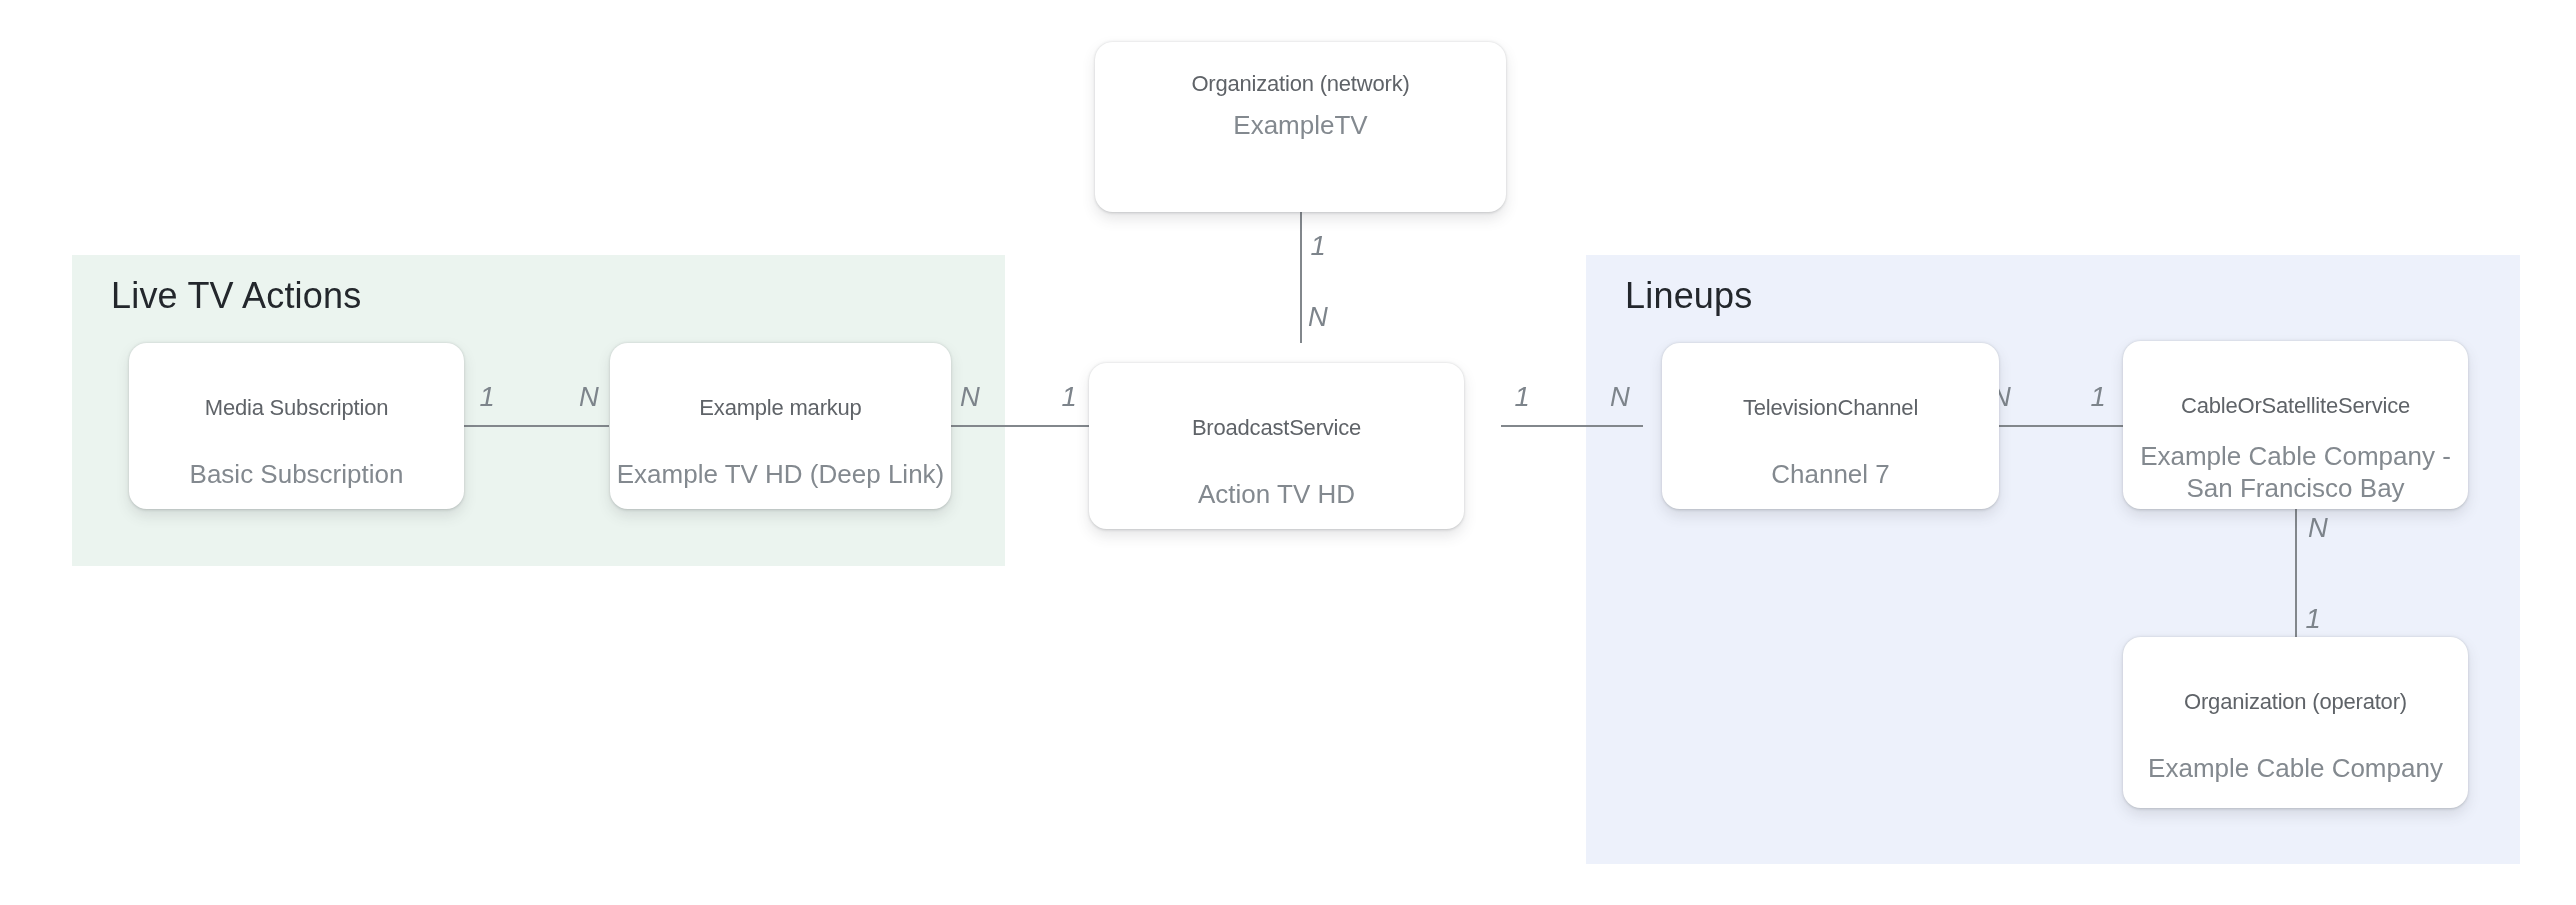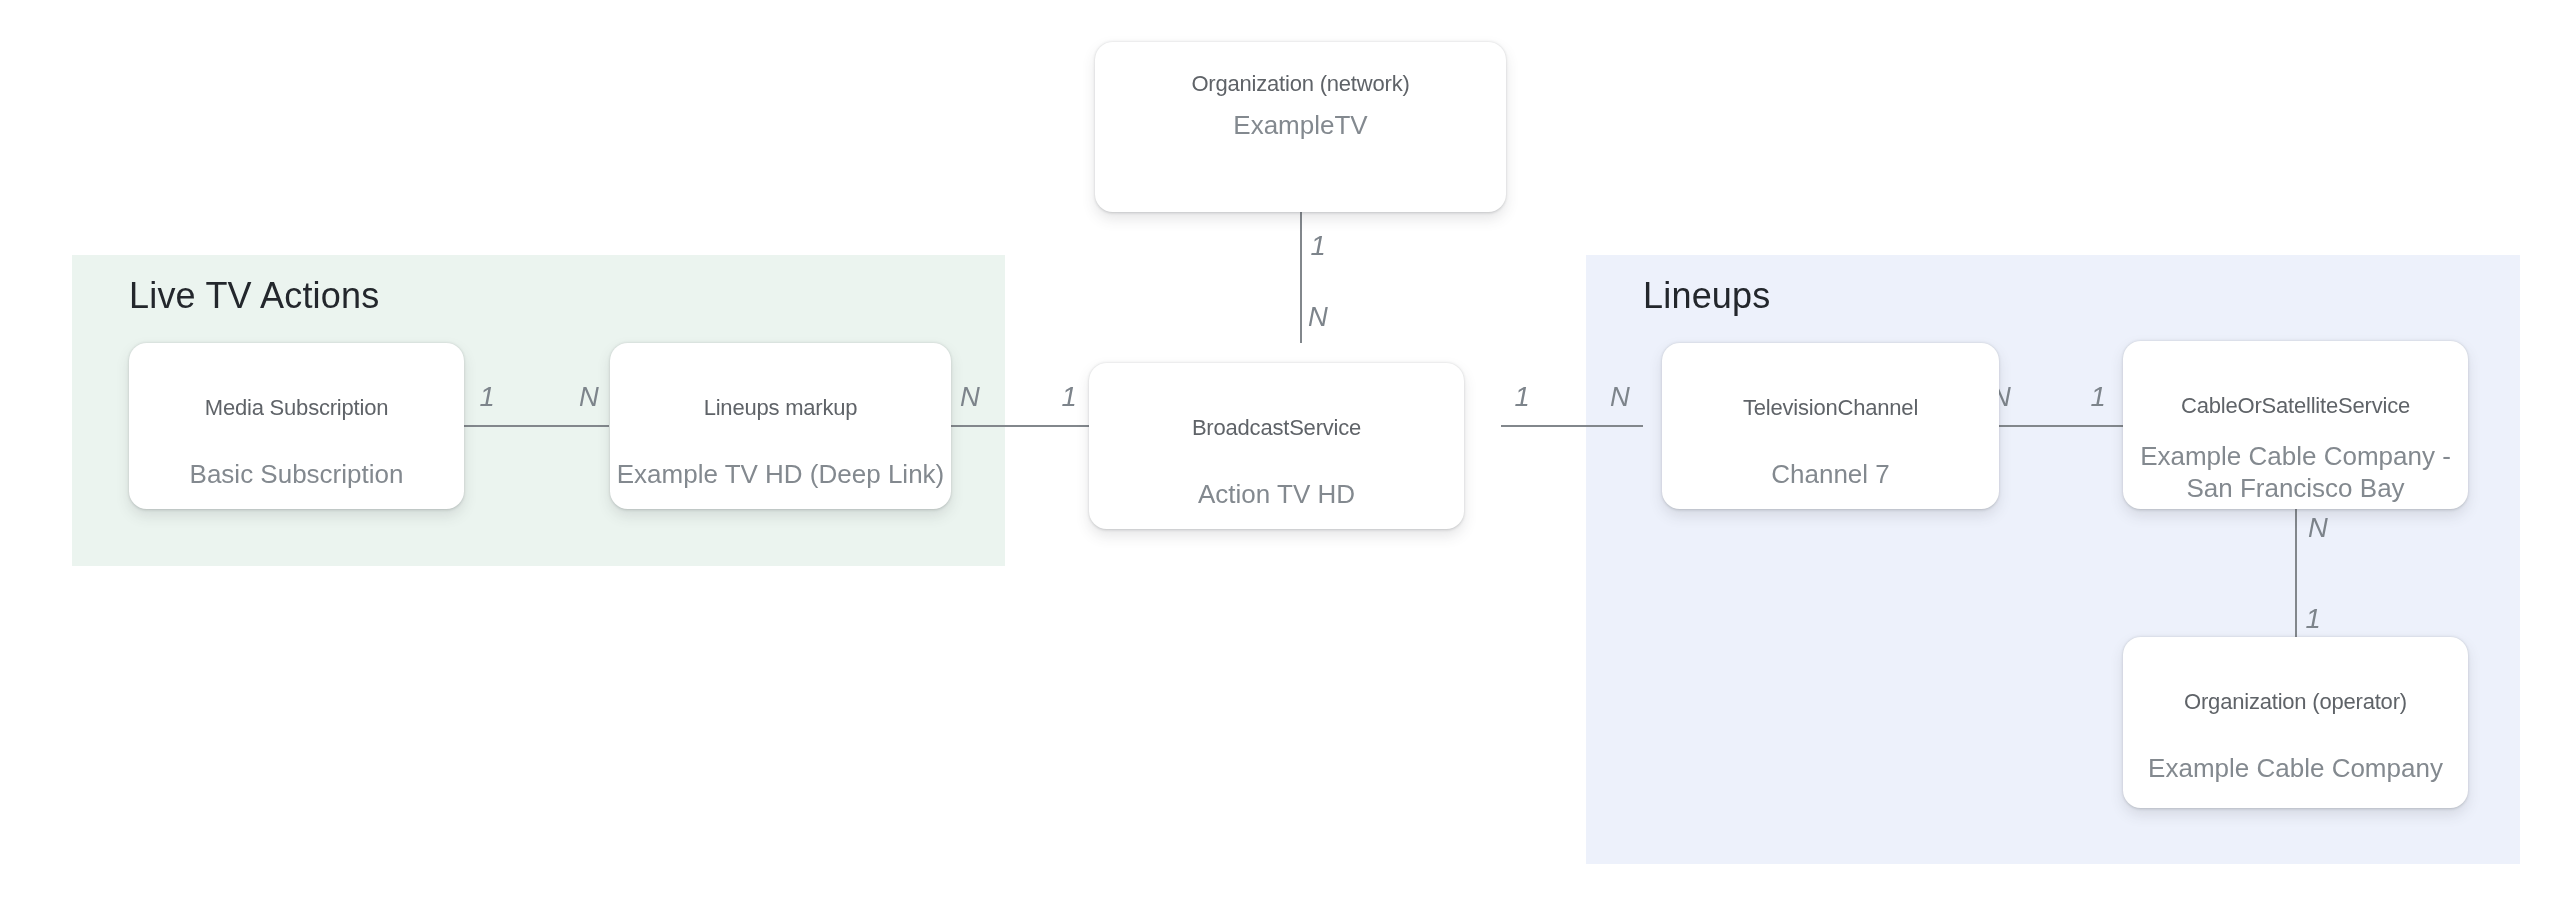--- a/index.html
+++ b/index.html
@@ -25,21 +25,21 @@
     width: 933px; height: 311px;
     background: #ebf4ef;
   }
   .region--blue {
     left: 1586px; top: 255px;
     width: 934px; height: 609px;
     background: #edf1fb;
   }
   .region-label {
     position: absolute;
-    left: 57px; top: 19.5px;
+    left: 39px; top: 19.5px;
     font-size: 36px;
     line-height: 42px;
     color: #23272c;
     letter-spacing: 0.2px;
     white-space: nowrap;
   }
 
   
   .node {
     position: absolute;
@@ -142,21 +142,21 @@
     <div class="node-title">Organization (network)</div>
     <div class="node-subtitle">ExampleTV</div>
   </div>
 
   <div class="node node--media-subscription">
     <div class="node-title">Media Subscription</div>
     <div class="node-subtitle">Basic Subscription</div>
   </div>
 
   <div class="node node--action-markup">
-    <div class="node-title">Lineups markup</div>
+    <div class="node-title">Example markup</div>
     <div class="node-subtitle">Example TV HD (Deep Link)</div>
   </div>
 
   <div class="node node--broadcast-service">
     <div class="node-title">BroadcastService</div>
     <div class="node-subtitle">Action TV HD</div>
   </div>
 
   <div class="node node--television-channel">
     <div class="node-title">TelevisionChannel</div>

